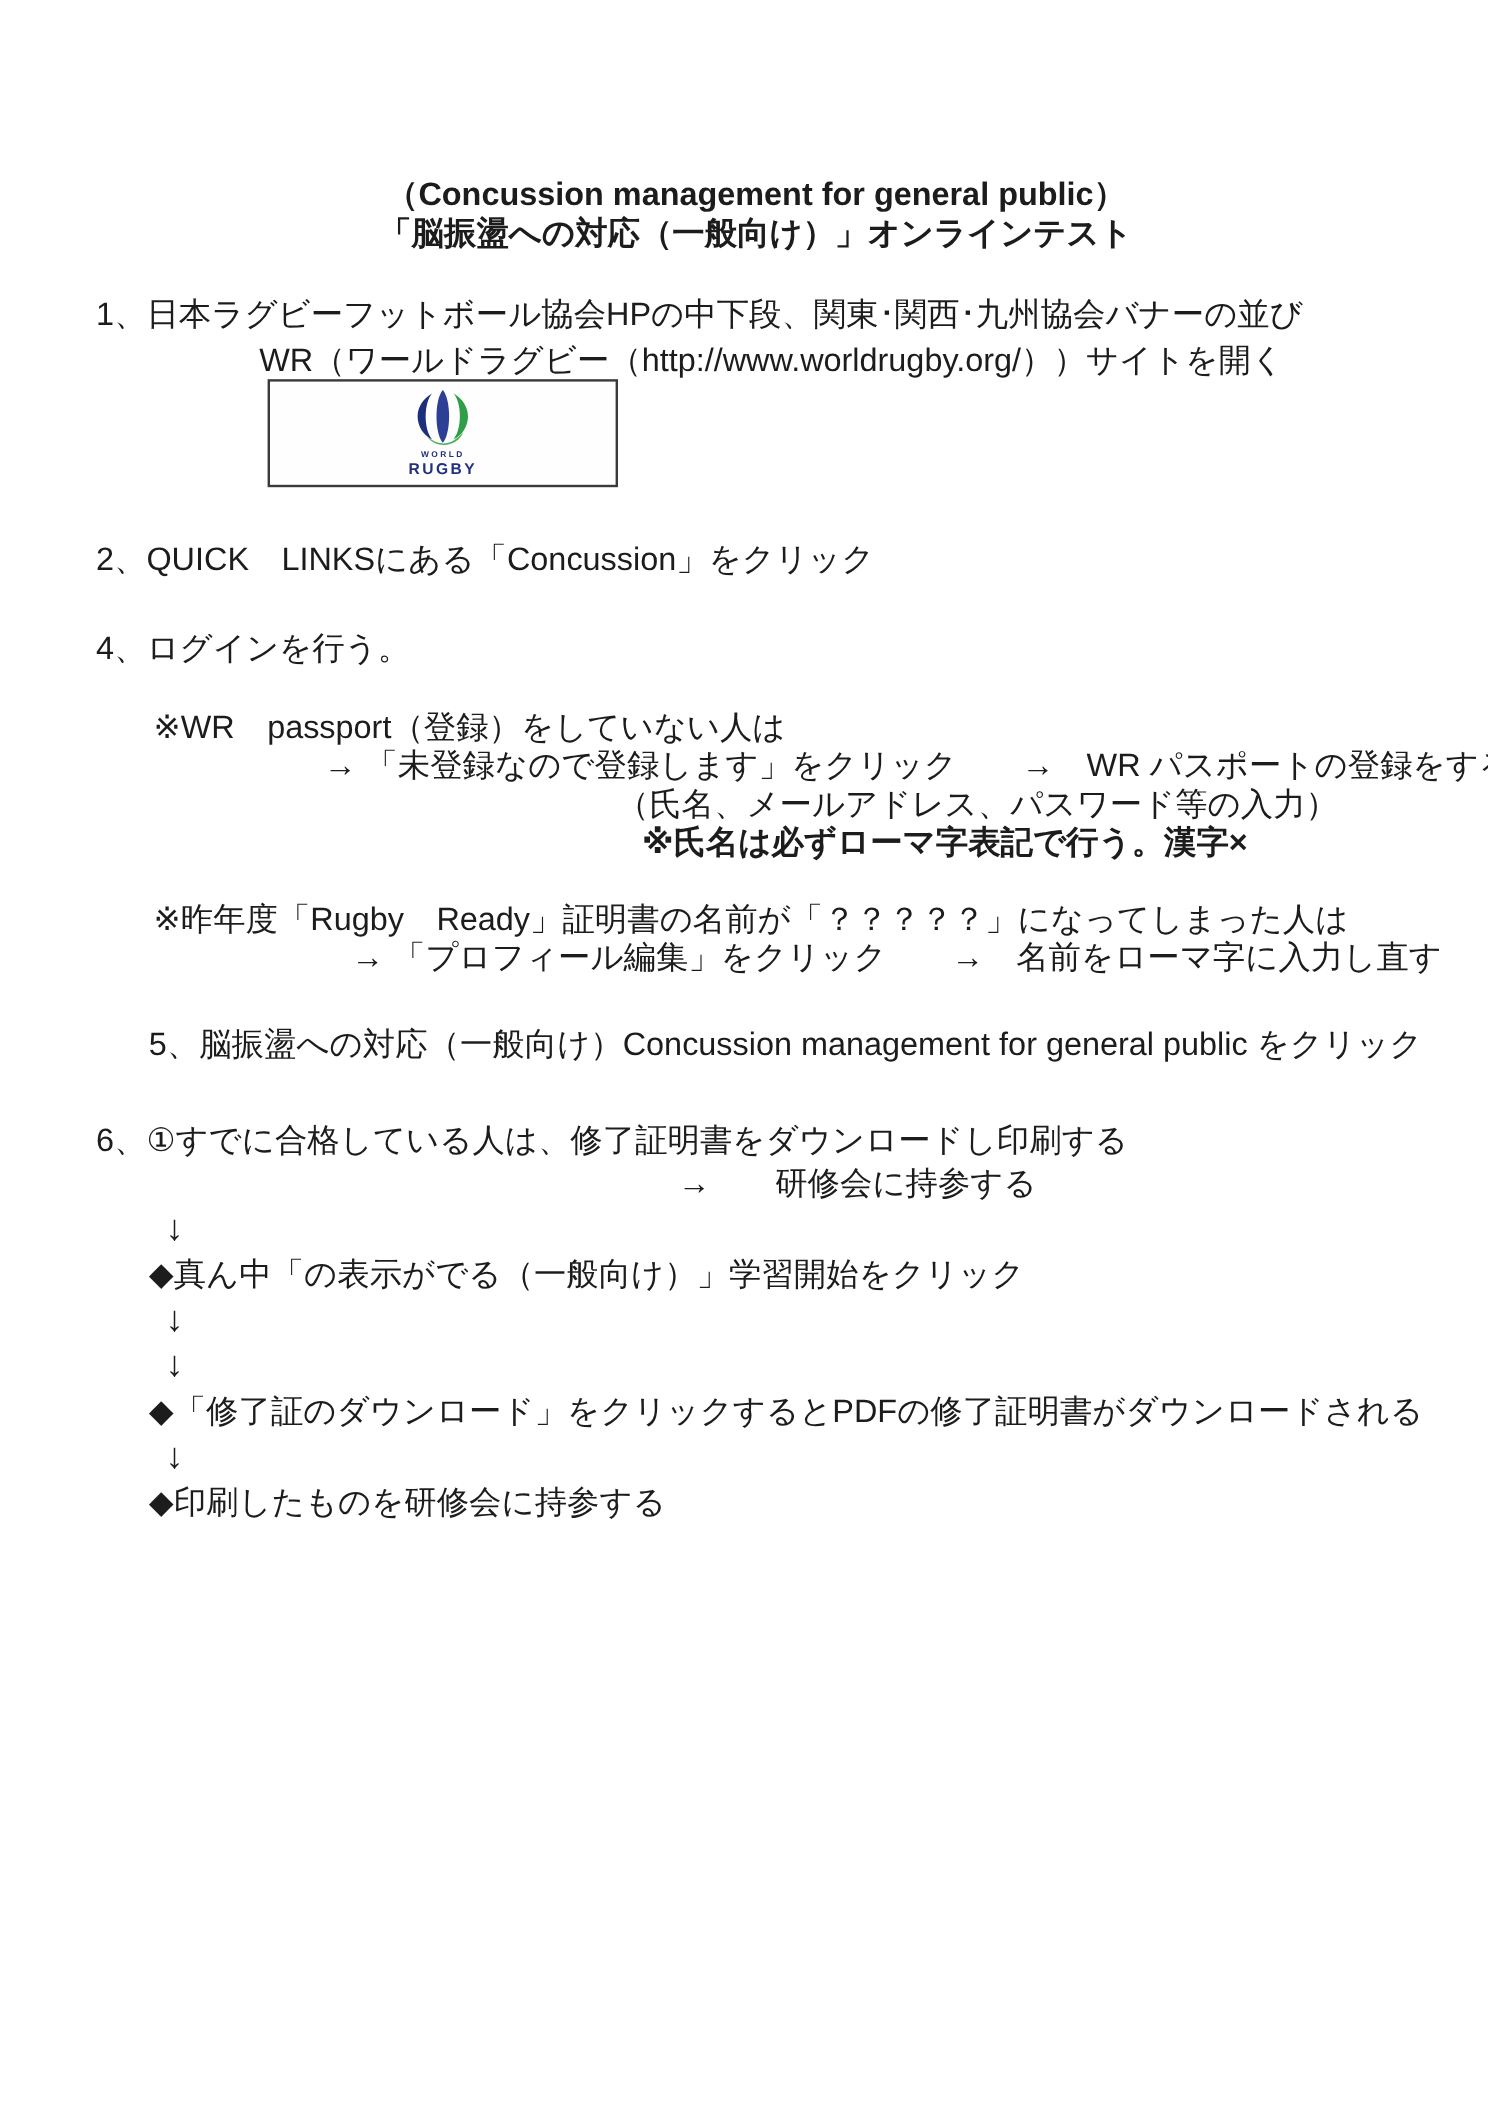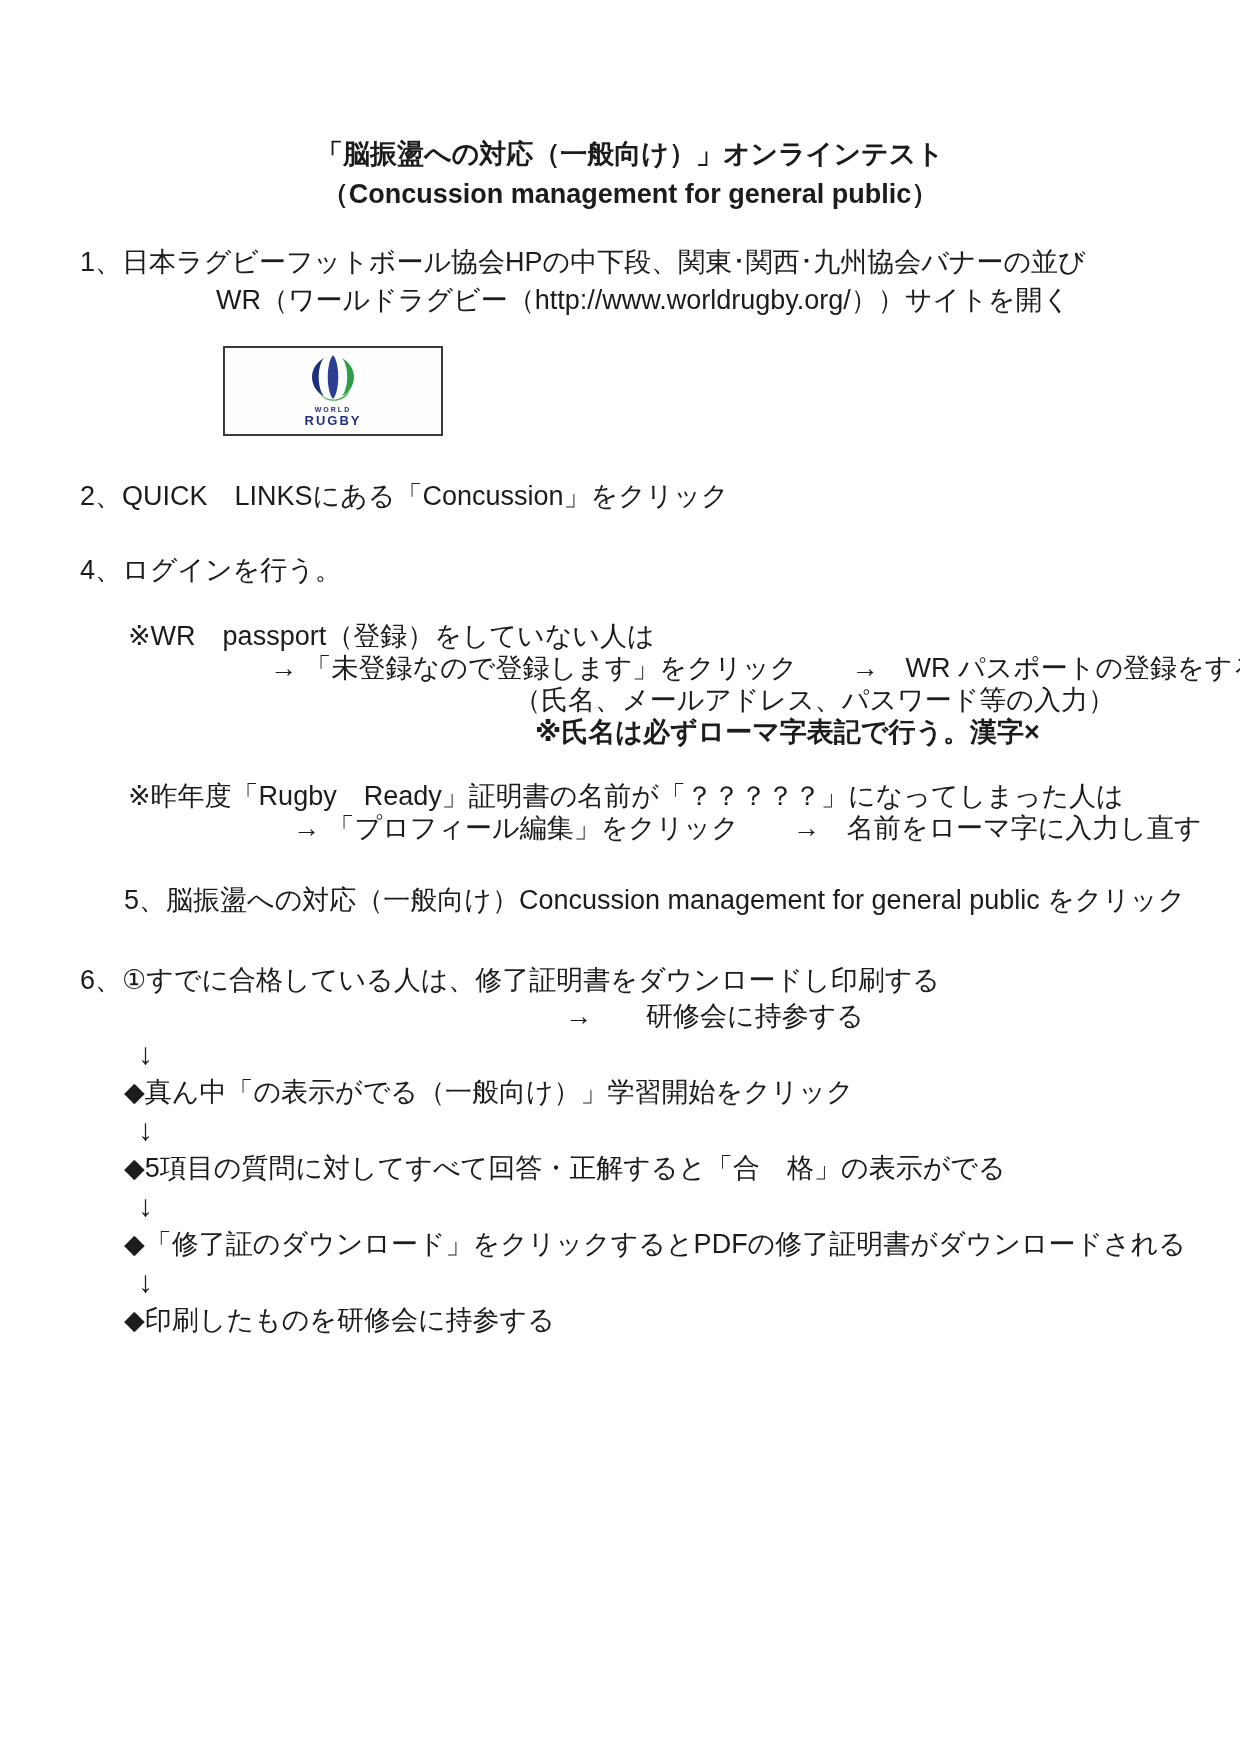--- a/index.html
+++ b/index.html
@@ -10,22 +10,22 @@
     color:#1c1c1c;
     overflow:hidden;
   }
   .page { padding:138px 60px 0 80px; font-size:27px; line-height:32px; }
   .line { white-space:nowrap; }
   .title { text-align:center; font-weight:bold; font-size:27px; }
   .title-en { margin-top:8px; }
   .step1   { margin-top:36px; }
   .step1b  { margin-top:6px;  padding-left:26px;text-align:center; }
   .logobox {
-    margin-top:30px; margin-left:143px;
-    width:220px; height:90px;
+    margin-left:143px;
+    width:292px; height:90px;
     border:2px solid #3a3a3a; background:#fefefe;
     display:flex; flex-direction:column; align-items:center; justify-content:center;
   }
   .logoicon { display:block; height:50px; }
   .logoword1 { font-size:7px;  letter-spacing:2px; font-weight:bold; color:#23307f; line-height:8px;  margin-top:1px; }
   .logoword2 { font-size:13px; letter-spacing:2px; font-weight:bold; color:#23307f; line-height:14px; }
   .step2 { margin-top:44px; }
   .step3 { margin-top:42px; }
   .step4 { margin-top:42px; }
   .n1a { margin-top:34px; padding-left:48px; }
@@ -39,22 +39,22 @@
   .step6b { margin-top:4px; padding-left:485px; }
   .sub { margin-top:48px; padding-left:22px; font-weight:bold; }
   .arr { margin-top:6px; padding-left:58px; font-size:30px; line-height:32px; }
   .bullet { margin-top:6px; padding-left:44px; }
 </style>
 </head>
 <body>
 
 <div class="page">
 
+  <div class="title title-en line">（Concussion management for general public）</div>
   <div class="title line">「脳振盪への対応（一般向け）」オンラインテスト</div>
-  <div class="title title-en line">（Concussion management for general public）</div>
 
   <div class="step1 line">1、日本ラグビーフットボール協会HPの中下段、関東･関西･九州協会バナーの並び</div>
   <div class="step1b line">WR（ワールドラグビー（http://www.worldrugby.org/））サイトを開く</div>
 
   <div class="logobox">
     <span class="logoicon">
       <svg width="46" height="50" viewBox="0 0 46 50" xmlns="http://www.w3.org/2000/svg">
         <path d="M14 3 C7 11 7 33 14 41 C7 38 2 30 2 22 C2 14 7 7 14 3 Z" fill="#1d2f7c"></path>
         <path d="M23 0 C30 8 30 36 23 44 C16 36 16 8 23 0 Z" fill="#2c3f94"></path>
         <path d="M32 3 C39 11 39 33 32 41 C39 38 44 30 44 22 C44 14 39 7 32 3 Z" fill="#2e9e49"></path>
@@ -79,21 +79,20 @@
   <div class="step5 line">5、脳振盪への対応（一般向け）Concussion management for general public をクリック</div>
 
   <div class="step6 line">6、①すでに合格している人は、修了証明書をダウンロードし印刷する</div>
   <div class="step6b line">→　　研修会に持参する</div>
 
 
   <div class="arr line">↓</div>
   <div class="bullet line">◆真ん中「の表示がでる（一般向け）」学習開始をクリック</div>
 
   <div class="arr line">↓</div>
-  <div class="bullet line">◆5項目の質問に対してすべて回答・正解すると「合　格」の表示がでる</div>
 
   <div class="arr line">↓</div>
   <div class="bullet line">◆「修了証のダウンロード」をクリックするとPDFの修了証明書がダウンロードされる</div>
 
   <div class="arr line">↓</div>
   <div class="bullet line">◆印刷したものを研修会に持参する</div>
 
 </div>
 
 </body></html>

